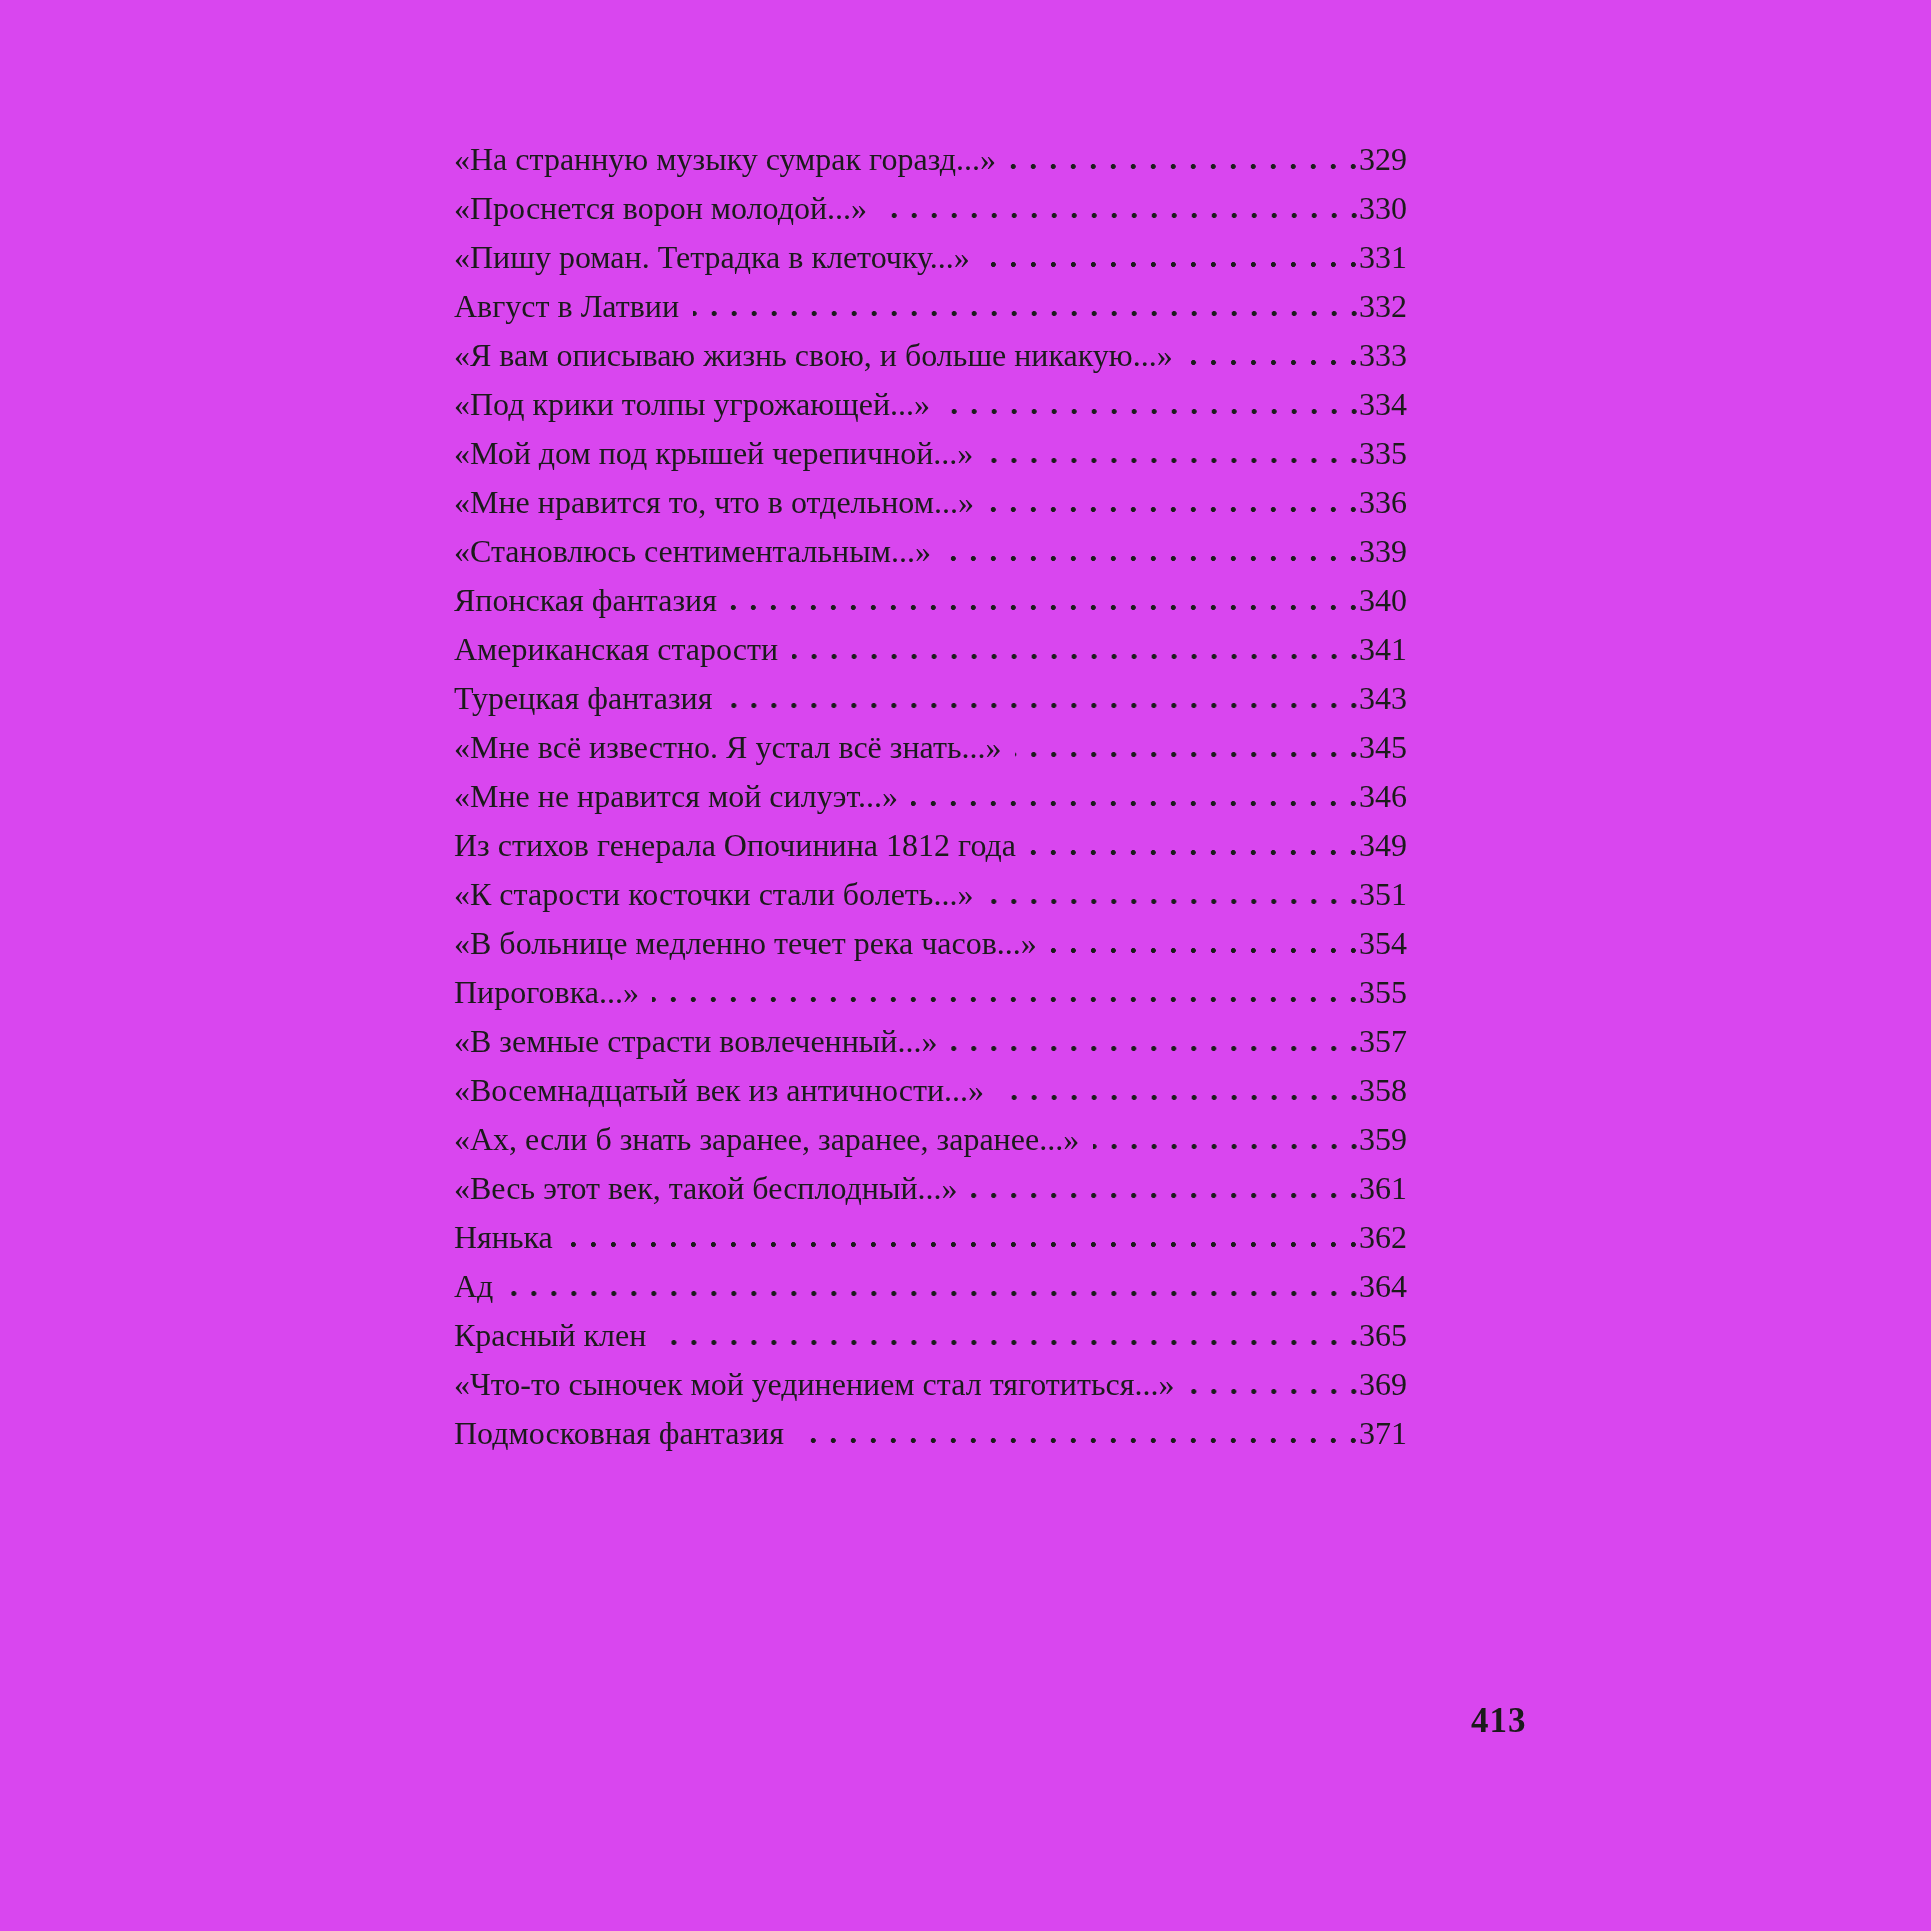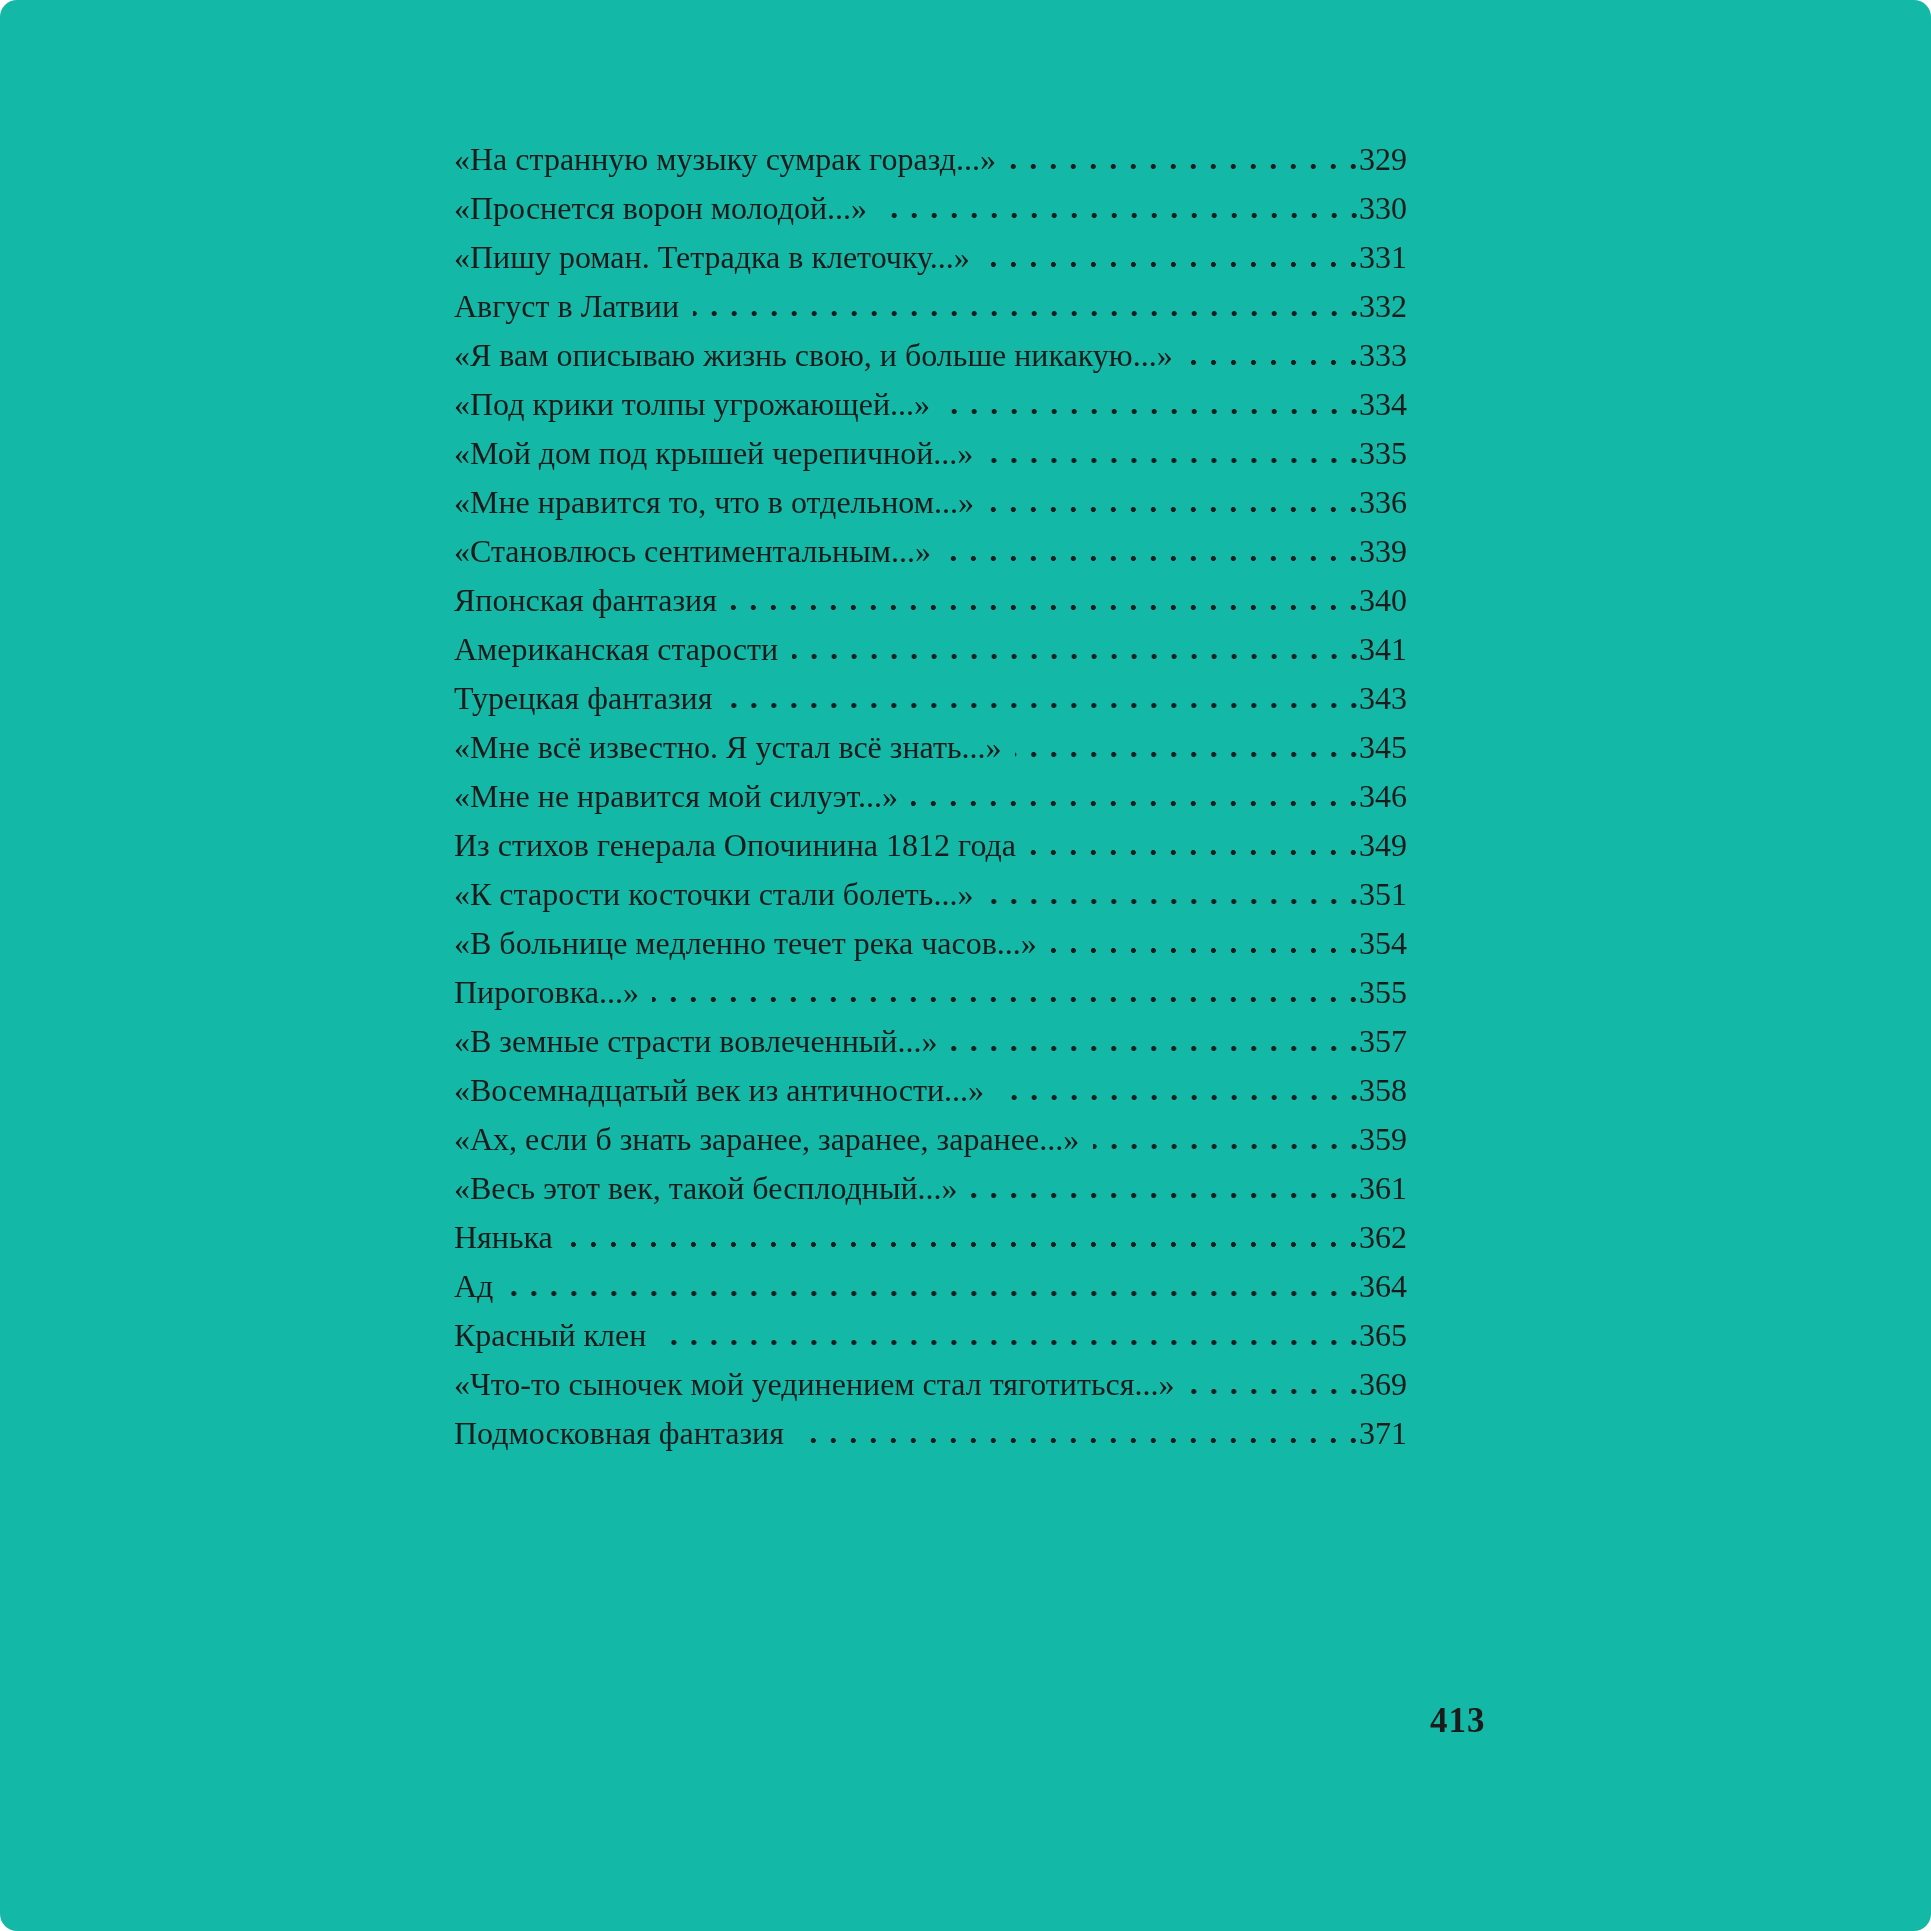--- a/index.html
+++ b/index.html
@@ -11,22 +11,21 @@
     width: 1931px;
     height: 1931px;
     position: relative;
     overflow: hidden;
     font-family: "Liberation Serif", "DejaVu Serif", serif;
     color: #1b1b1b;
   }
   .page {
     position: absolute;
     inset: 0;
-    background: #14b8a6;
-    border-radius: 17px;
+    background: #d946ef;
   }
   .toc {
     position: absolute;
     left: 454px;
     top: 135px;
     width: 975px;
     font-size: 32px;
     line-height: 49px;
   }
   .entry { margin: 0; }
@@ -52,21 +51,21 @@
     background-repeat: repeat-x;
     background-position: right 5.8px bottom 1px;
   }
   .pagenum {
     flex: 0 0 auto;
     min-width: 70px;
     text-align: left;
   }
   .folio {
     position: absolute;
-    left: 1430px;
+    left: 1471px;
     top: 1696px;
     font-size: 35px;
     line-height: 49px;
     font-weight: 700;
     letter-spacing: 1px;
   }
 </style>
 </head>
 <body>
 

